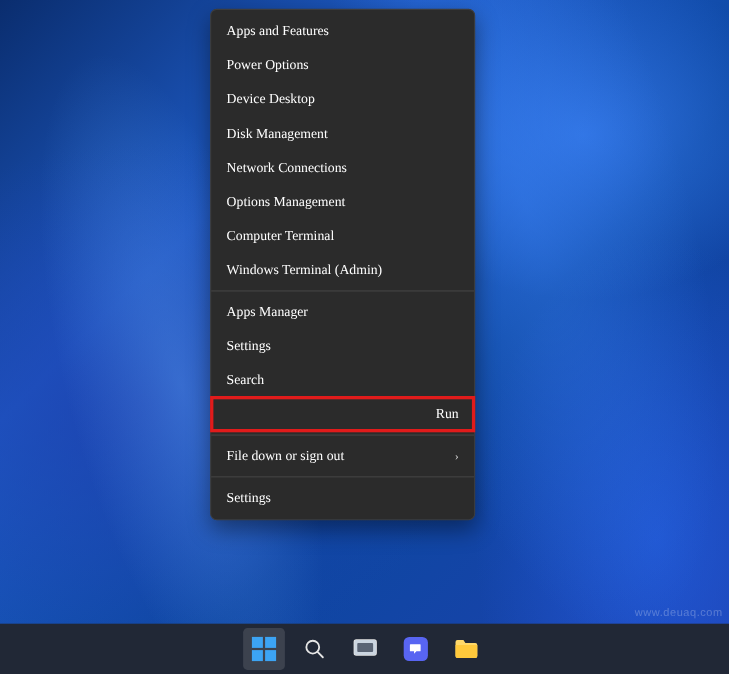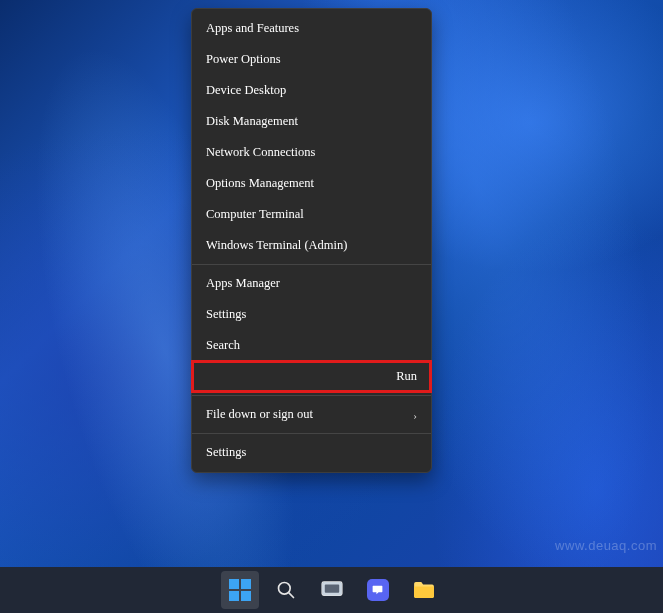--- a/index.html
+++ b/index.html
@@ -96,24 +96,24 @@
     }
     .win-logo span { background: #3ca4f4; }
     .search-icon-svg { width: 20px; height: 20px; }
     .taskview { width: 22px; height: 18px; }
     .taskview-rect { fill: none; stroke: #e5e5e5; stroke-width: 1.5; }
     .chat-icon { width: 22px; height: 22px; border-radius: 5px; background: #5865f2; display:flex;align-items:center;justify-content:center;}
     .chat-icon svg { width: 13px; height: 13px; }
     .folder-icon { width: 22px; height: 18px; }
     .watermark {
       position: absolute;
-      bottom: 60px;
+      bottom: 50px;
       right: 6px;
       color: rgba(255,255,255,0.25);
-      font-size: 13px;
+      font-size: 10px;
       letter-spacing: 0.5px;
     }
   </style>
 </head>
 <body>
 
 <div class="wallpaper"></div>
 
 <div class="context-menu">
   <div class="menu-item">

